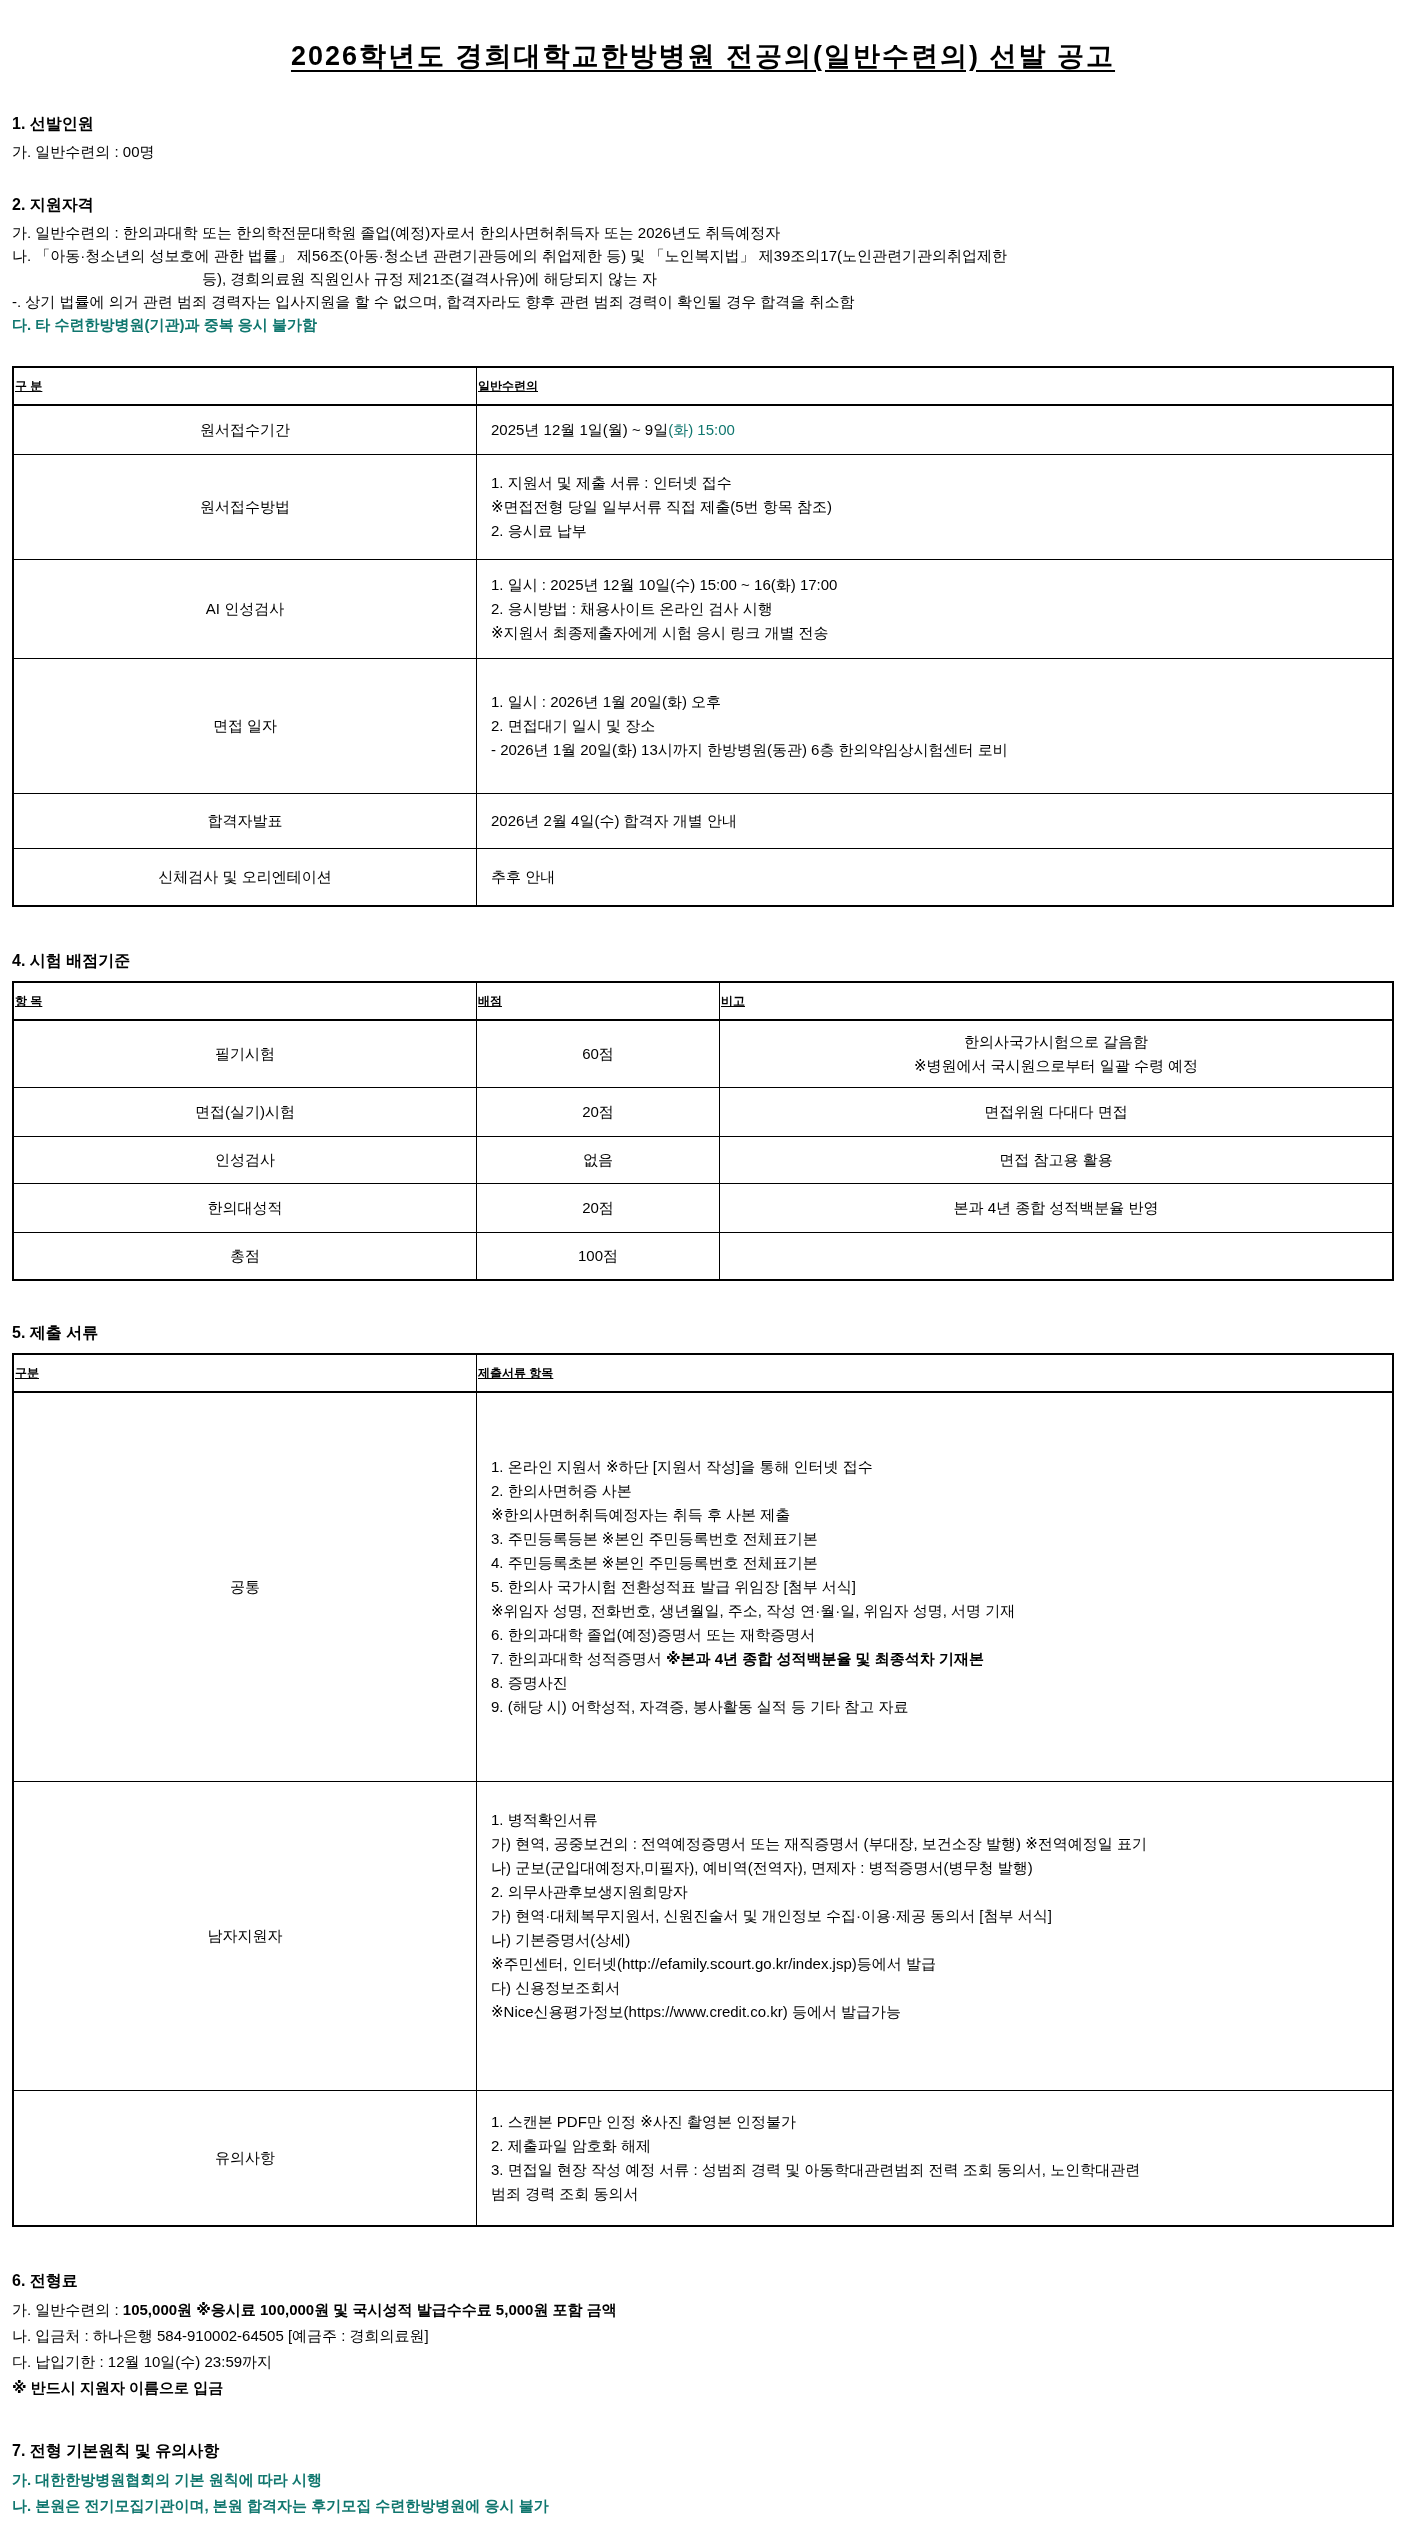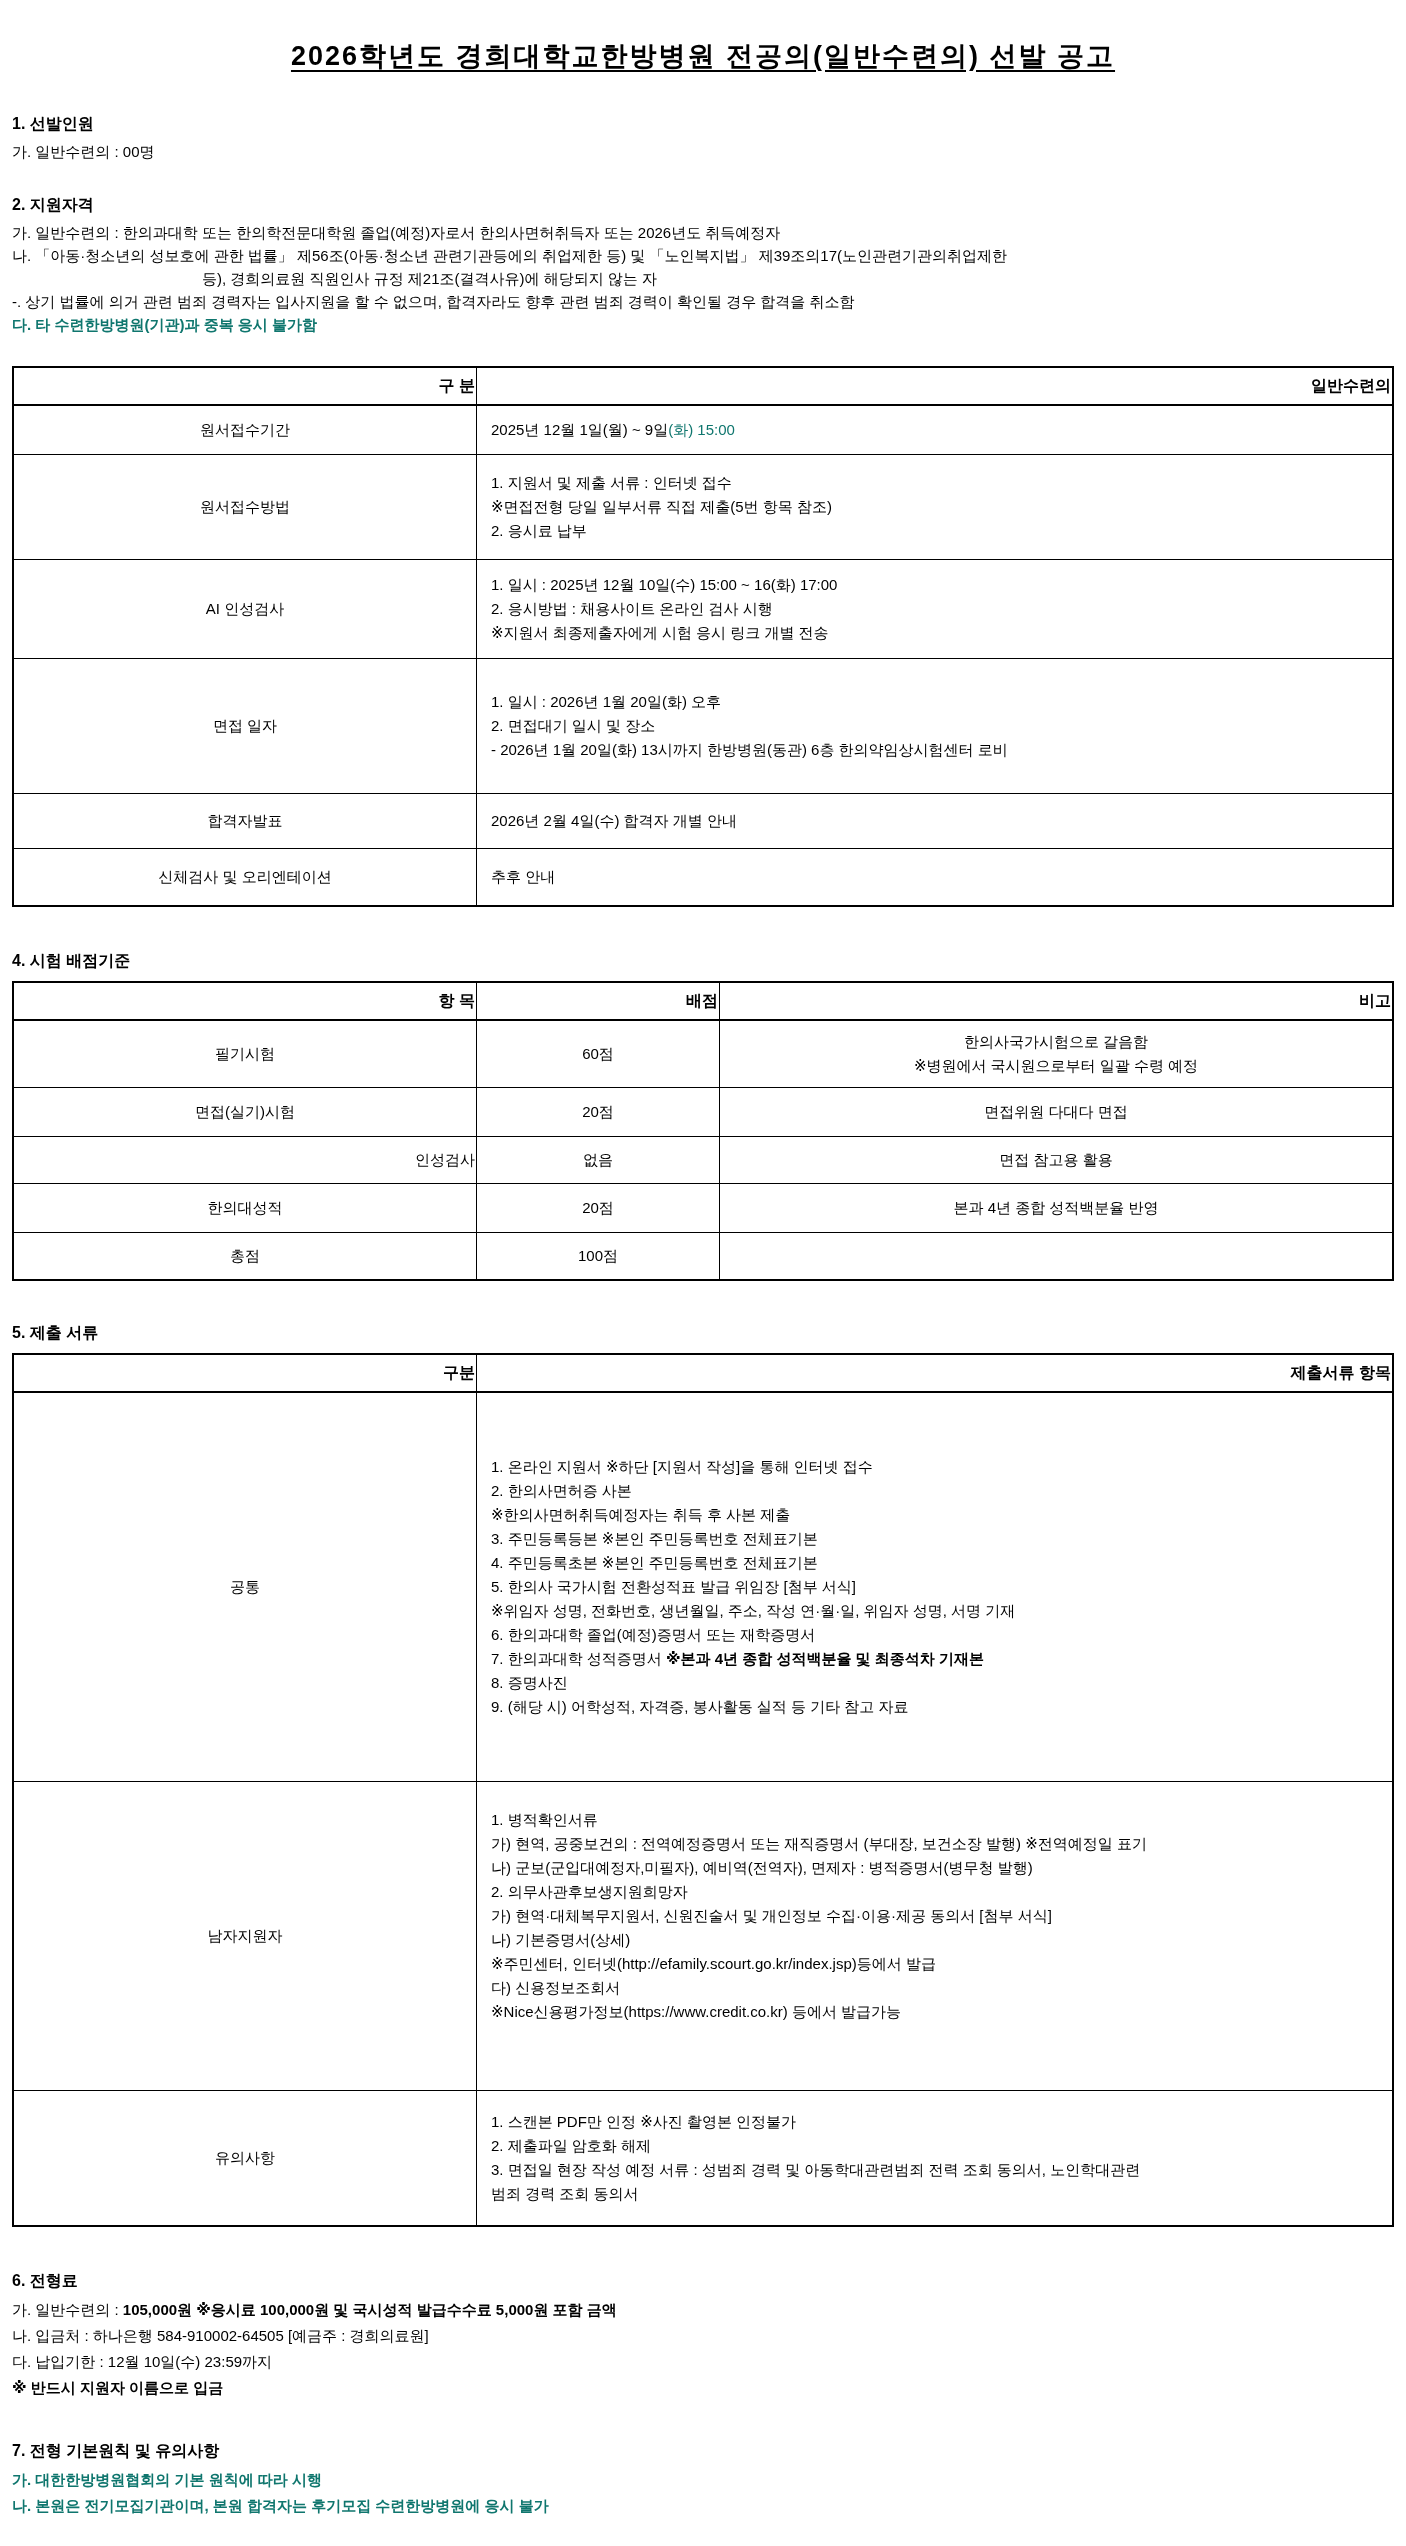--- a/index.html
+++ b/index.html
@@ -29,22 +29,22 @@
   .indent-deep { padding-left:190px; }
 
   table {
     border-collapse:collapse;
     width:1382px;
     margin-top:8px;
     border:2px solid #000;
   }
   th, td { border:1px solid #000; }
   th {
-    font-weight:bold; text-align:right; font-size:16px;
-    height:34px; border-bottom:2px solid #000;
+    font-weight:bold; text-align:left; font-size:12px;
+    height:34px; border-bottom:2px solid #000;text-decoration:underline;
   }
   td.label { text-align:center; vertical-align:middle; font-size:15px; }
   td.value { padding:8px 14px; vertical-align:middle; font-size:15px; }
   .ml { white-space:pre-line; line-height:24px; }
   .center { text-align:center; }
 
   .col-label { width:460px; }
   .s4-score  { width:240px; }
 
   .s6-line, .s7-line { line-height:26px; }
@@ -135,21 +135,21 @@
               <div class="ml">한의사국가시험으로 갈음함
 ※병원에서 국시원으로부터 일괄 수령 예정</div>
             </td>
       </tr>
       <tr>
         <td class="label" style="height:46px;">면접(실기)시험</td>
         <td class="label">20점</td>
         <td class="value center">면접위원 다대다 면접</td>
       </tr>
       <tr>
-        <td class="label" style="height:44px;text-align:right;">인성검사</td>
+        <td class="label" style="height:44px;">인성검사</td>
         <td class="label">없음</td>
         <td class="value center">면접 참고용 활용</td>
       </tr>
       <tr>
         <td class="label" style="height:46px;">한의대성적</td>
         <td class="label">20점</td>
         <td class="value center">본과 4년 종합 성적백분율 반영</td>
       </tr>
       <tr>
         <td class="label" style="height:44px;">총점</td>

